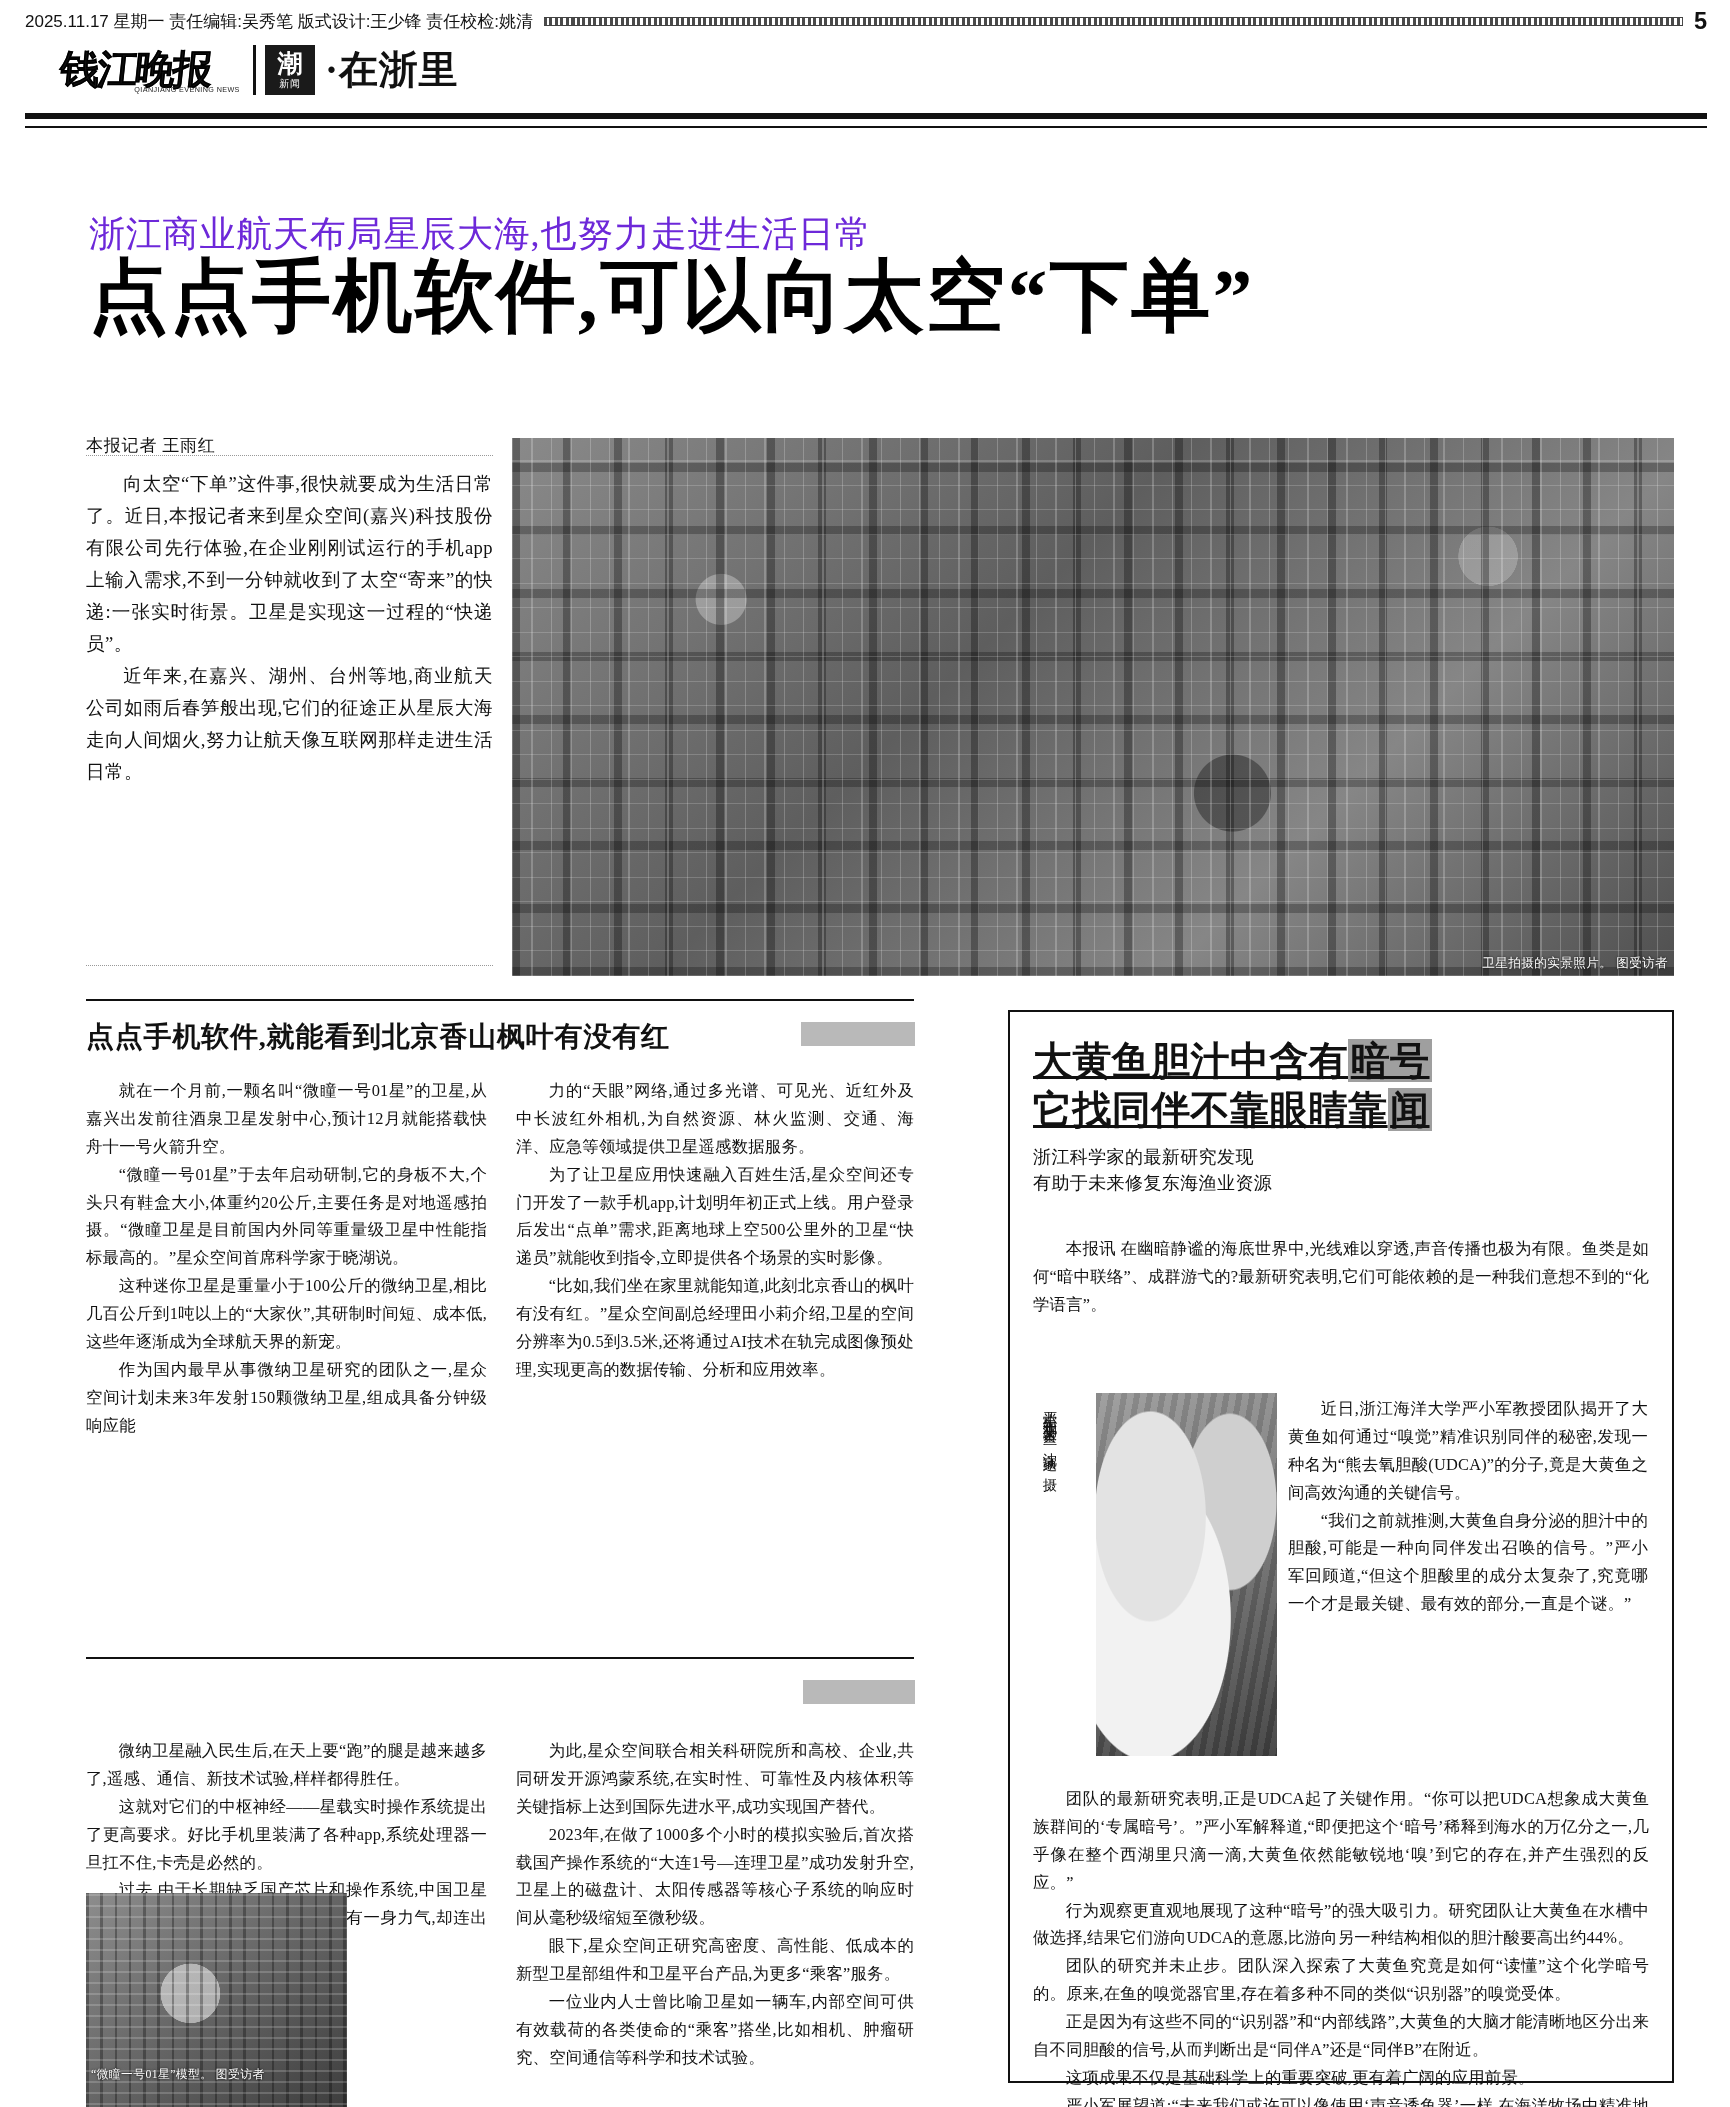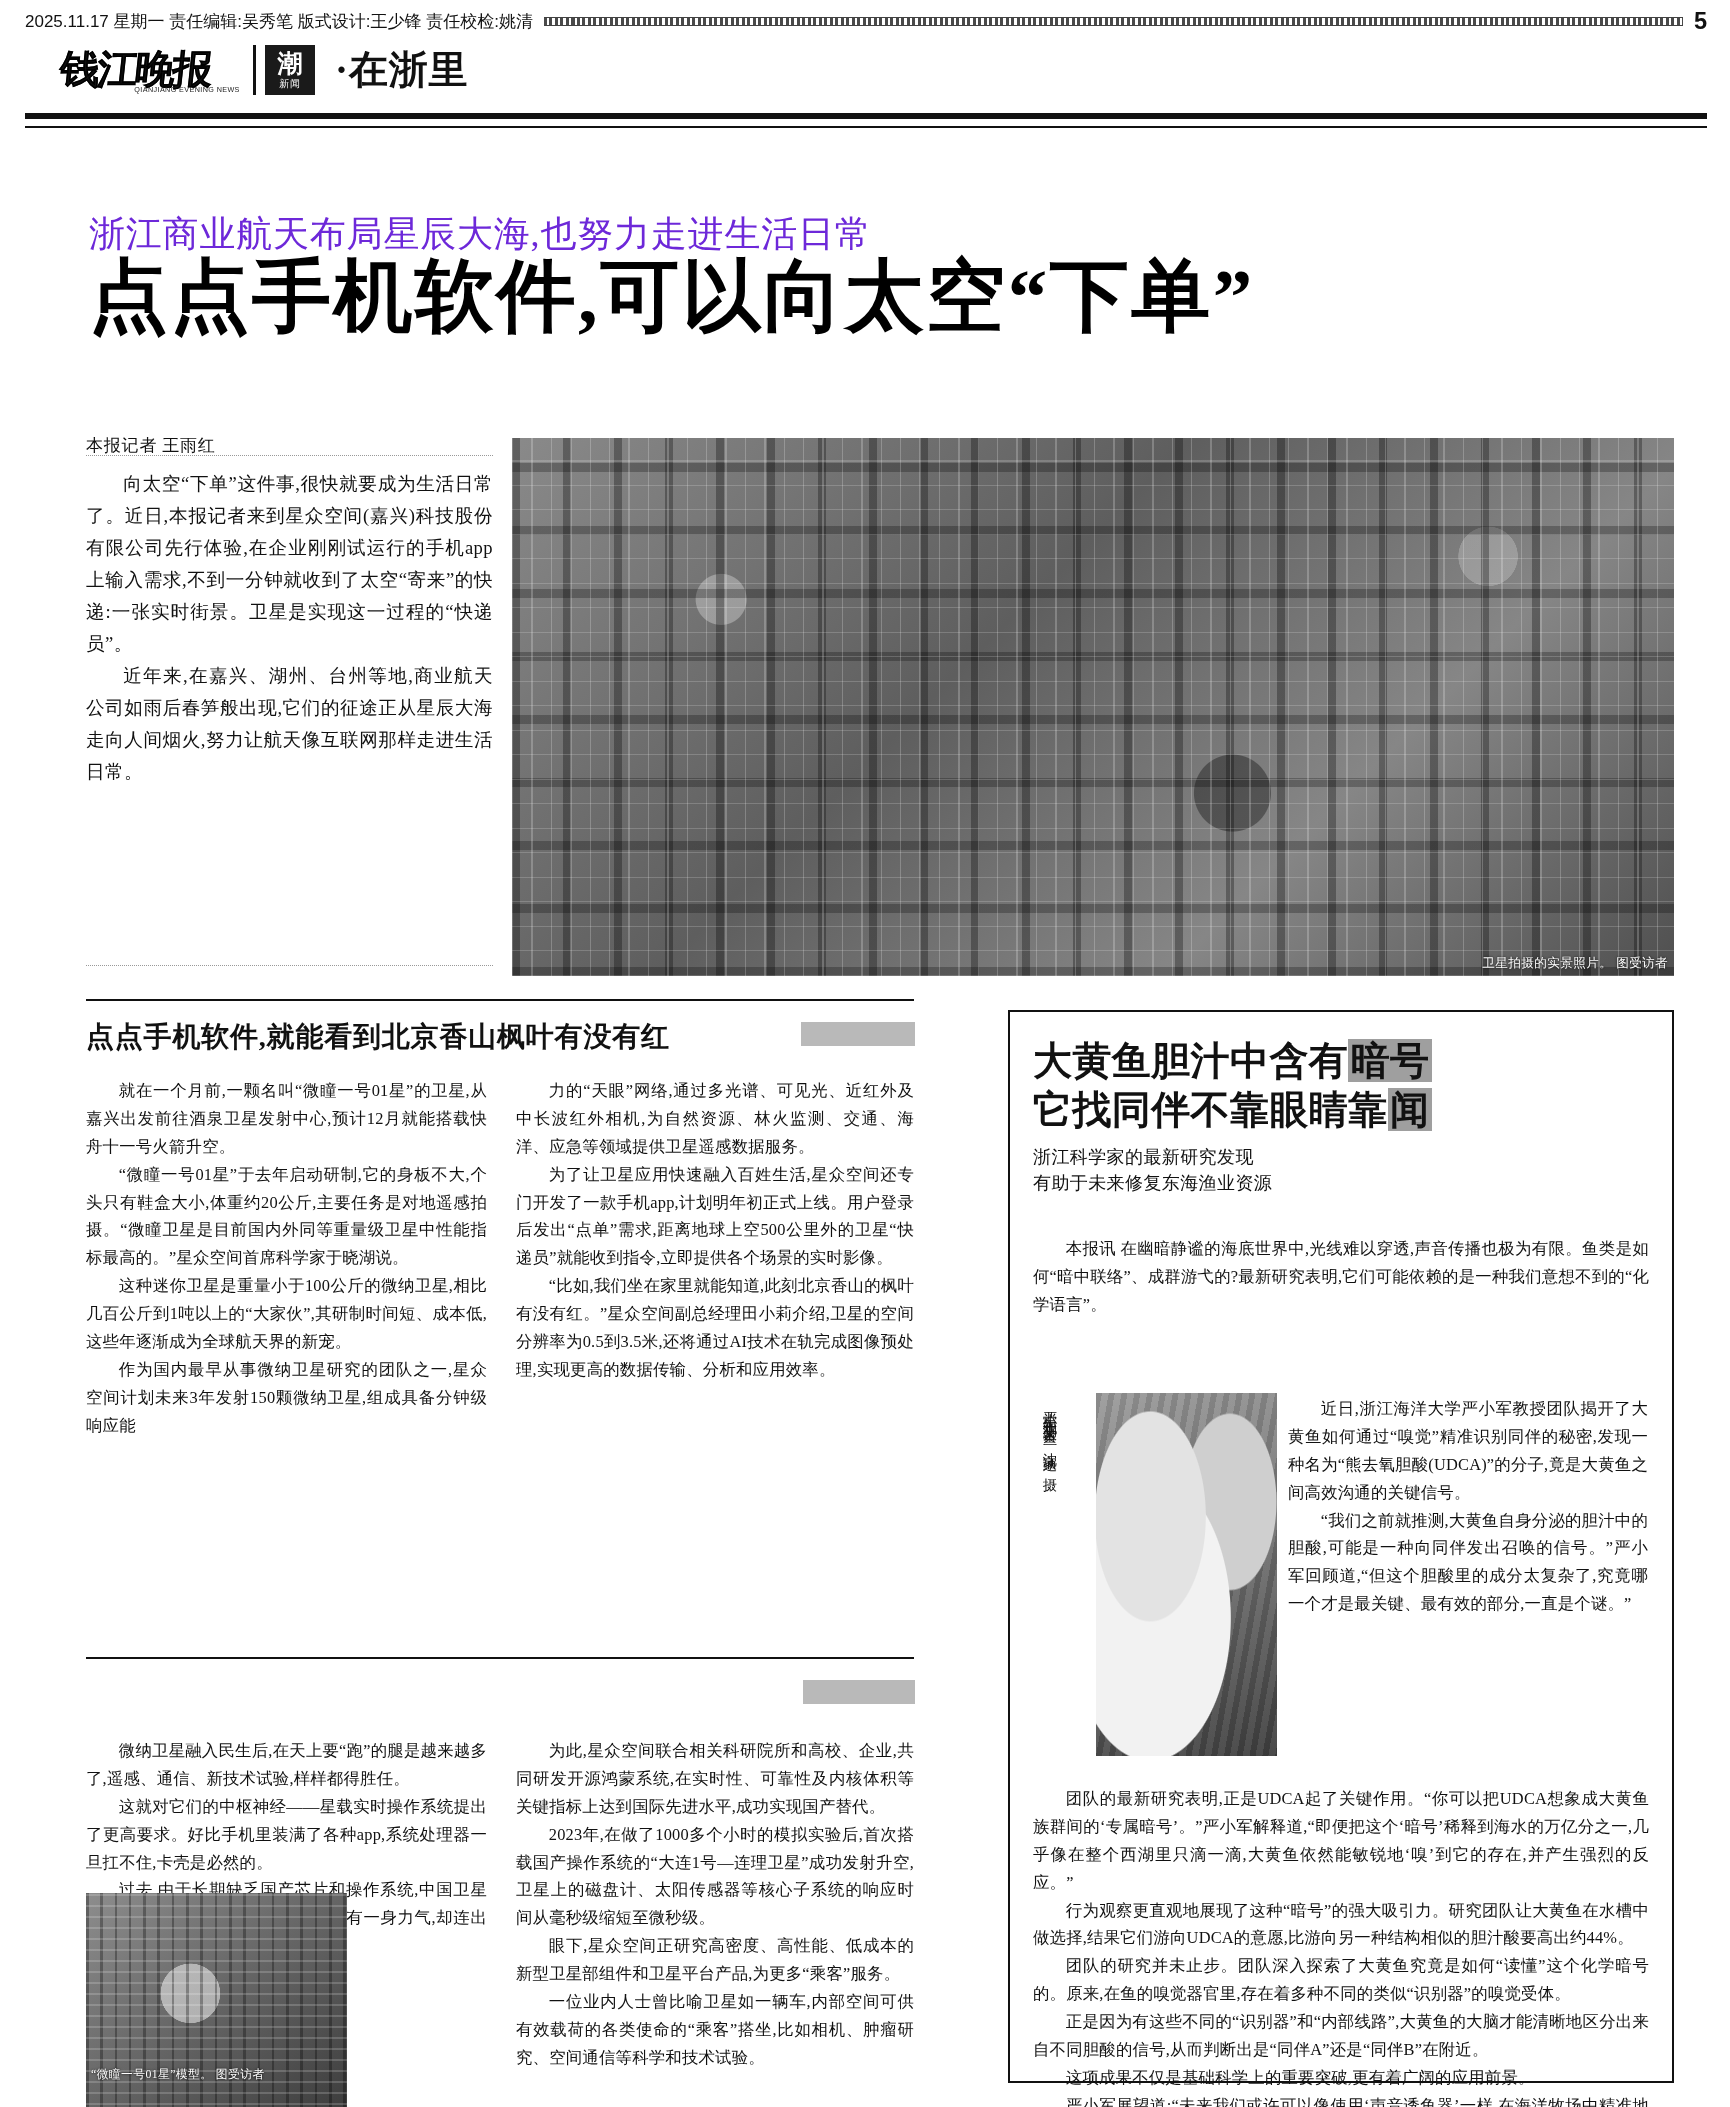--- a/index.html
+++ b/index.html
@@ -64,21 +64,21 @@
     font-size: 7.2px; letter-spacing: 0.4px; color:#222;
   }
   .logo-sep { width: 2.5px; height: 50px; background:#111; margin: 0 9.3px; }
   .logo-stamp {
     width: 50px; height: 50px; background:#1a1a1a; color:#fff;
     display:flex; flex-direction:column; align-items:center; justify-content:center;
     font-size: 25px; font-weight:bold; line-height:1;
   }
   .logo-stamp small { font-size: 10px; font-weight: normal; letter-spacing:0.8px; margin-top:2.5px;}
   .logo-zaizheli {
-    font-size: 39px; font-weight: bold; margin-left: 20px; letter-spacing: 0.8px;
+    font-size: 39px; font-weight: bold; margin-left: 10px; letter-spacing: 0.8px;
     font-family: "Liberation Serif", serif;
   }
 
   .hr-thick { position:absolute; left:25px; width:1682px; height: 5.9px; background:#111; }
   .hr-thin  { position:absolute; left:25px; width:1682px; height: 2.1px; background:#111; }
 
   
   .shoulder {
     position: absolute; left: 89px; top: 210px; width: 1560px;
     font-size: 36px; letter-spacing: 0.8px; color:#6d28d9; font-weight:500;
@@ -132,21 +132,21 @@
   }
   .col p { margin: 0; text-indent: 2em; }
 
   
   .feature-box {
     position: absolute; left: 1008px; top: 1010px; width: 666px; height: 1073px;
     border: 2.1px solid #111;
   }
   .feature-head {
     position: absolute; left: 1033px; top: 1037px; width: 616px;
-    font-size: 39px; font-weight: bold; line-height: 1.25; letter-spacing: 0.4px;
+    font-size: 39px; font-weight: bold; line-height: 1.25; letter-spacing: 0.4px; text-decoration: underline;
   }
   .hl { background: #9f9f9f; color:#111; padding: 0 2.5px; }
   .feature-sub {
     position: absolute; left: 1033px; top: 1145px; width: 616px;
     font-size: 18px; line-height: 1.42; letter-spacing: 0.4px;
   }
 
   .feature-photo {
     position: absolute; left: 1100px; top: 1393px; width: 548px; height: 379px;
     background: #767676; overflow:hidden;

